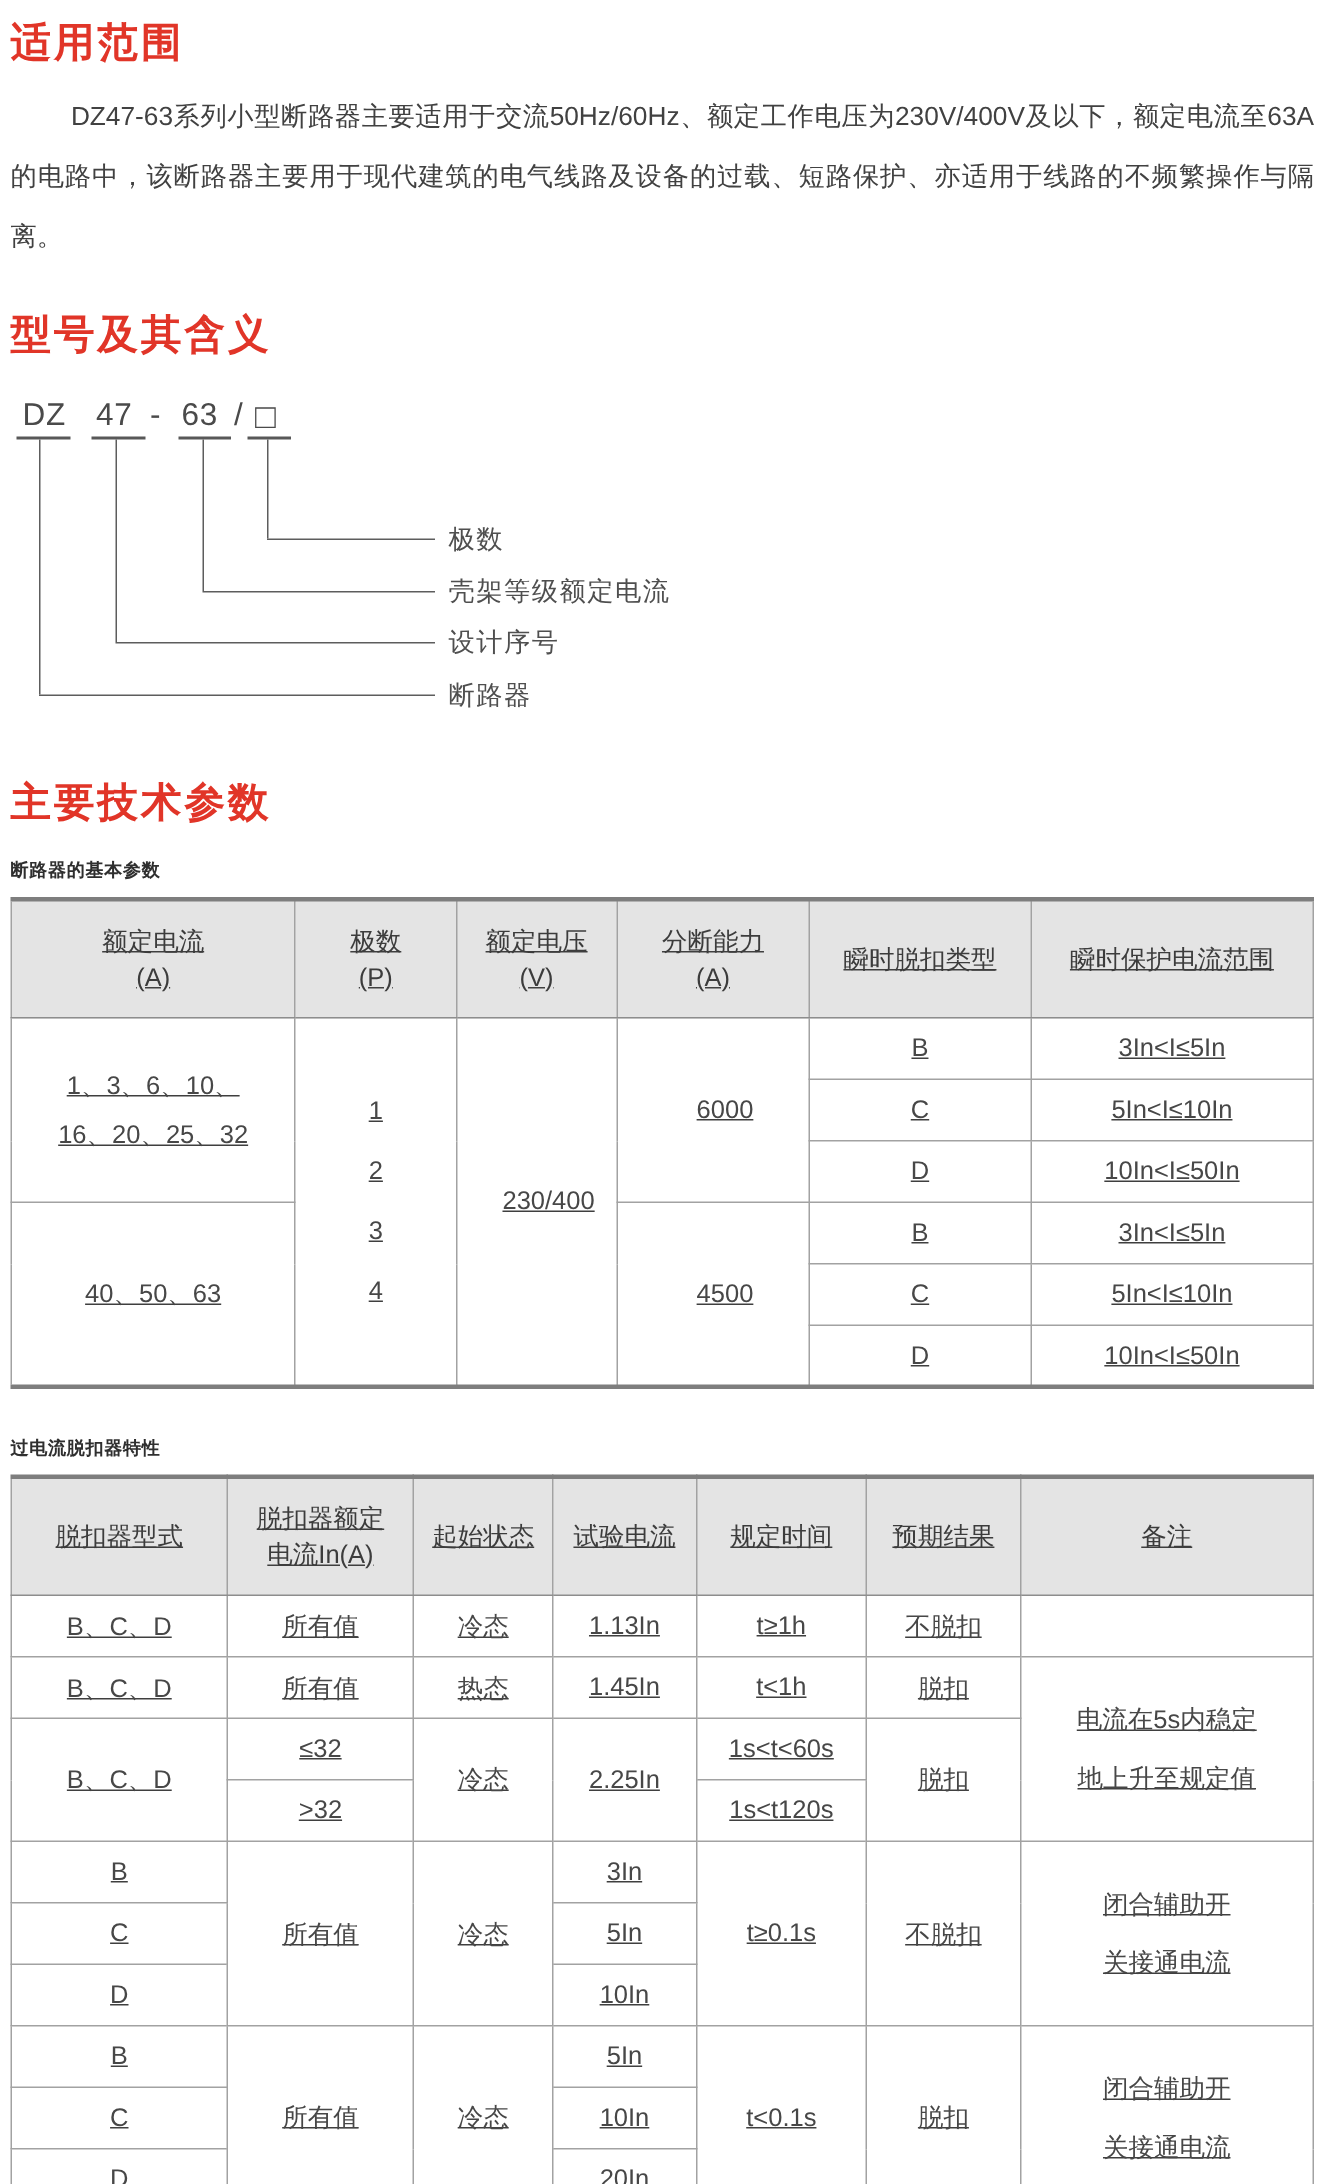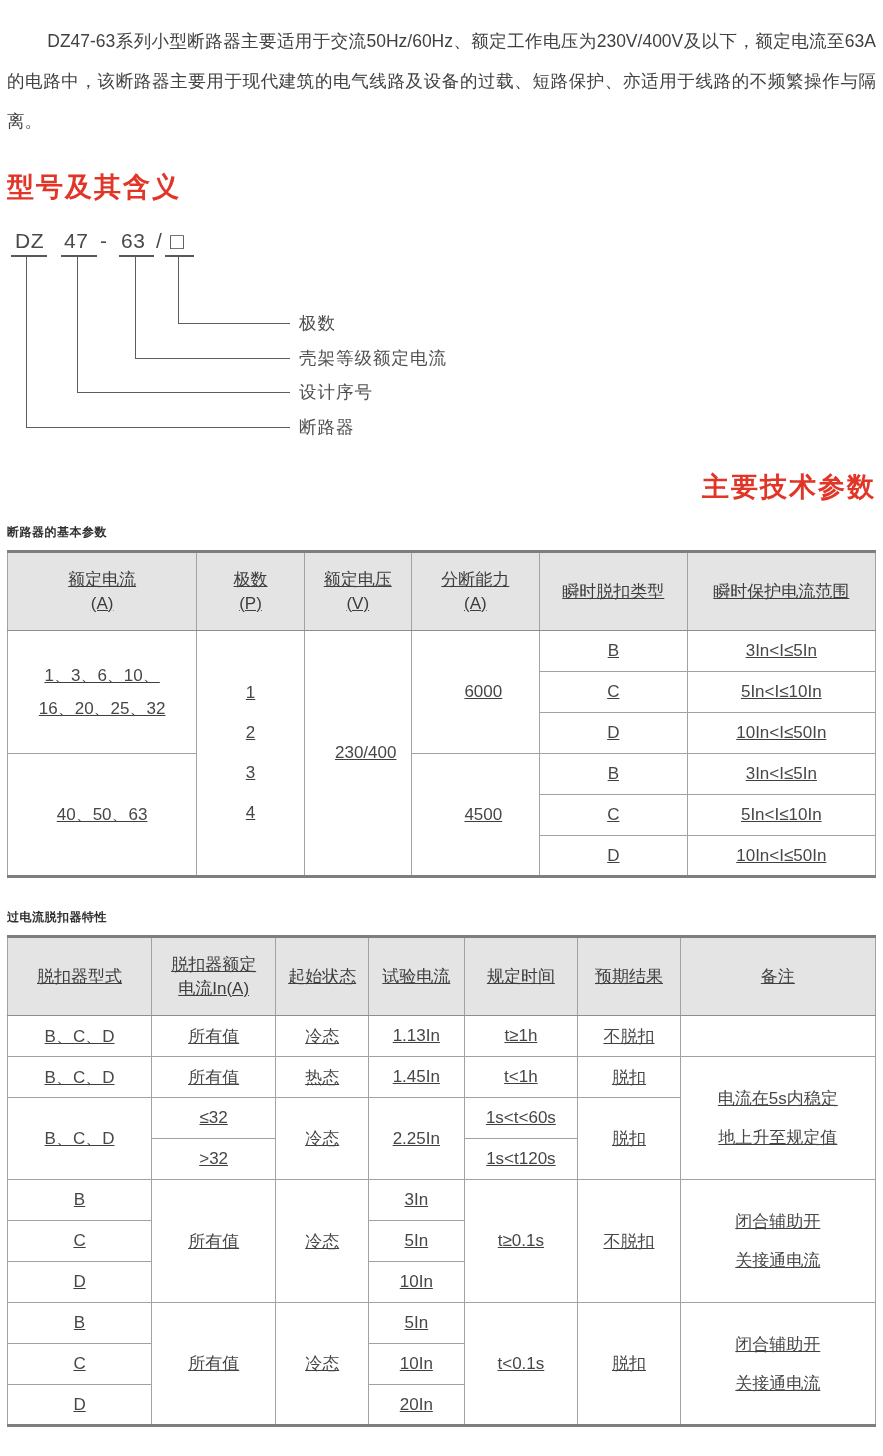--- a/index.html
+++ b/index.html
@@ -14,21 +14,21 @@
   
   .sec-title {
     color: #e13528;
     font-size: 27px;
     font-weight: bold;
     letter-spacing: 2px;
     line-height: 32px;
   }
   .title-scope { margin-top: 4px; }
   .title-model { margin-top: 30px; }
-  .title-tech  { margin-top: 24px; text-align: right; }
+  .title-tech  { margin-top: 36px; }
 
   
   .scope-body {
     margin-top: 13px;
     font-size: 17.5px;
     line-height: 40px;
     text-align: justify;
     text-indent: 2.3em;
     color: #414141;
   }
@@ -104,20 +104,21 @@
   td.poles-cell   { line-height: 40px; font-size: 18px; }
   td.group-cell   { line-height: 33px; }
   td.big-val      { font-size: 18px; padding-left: 16px; }
   td.remark-cell  { line-height: 39px; }
 </style>
 </head>
 <body>
 
 <div class="page">
 
+  <h1 class="sec-title title-scope">适用范围</h1>
   <p class="scope-body">DZ47-63系列小型断路器主要适用于交流50Hz/60Hz、额定工作电压为230V/400V及以下，额定电流至63A的电路中，该断路器主要用于现代建筑的电气线路及设备的过载、短路保护、亦适用于线路的不频繁操作与隔离。</p>
 
   <h1 class="sec-title title-model">型号及其含义</h1>
 
   <div class="diagram">
     <span class="code-part p-dz">DZ</span>
     <span class="code-part p-47">47</span>
     <span class="code-part p-dash">-</span>
     <span class="code-part p-63">63</span>
     <span class="code-part p-slash">/</span>

